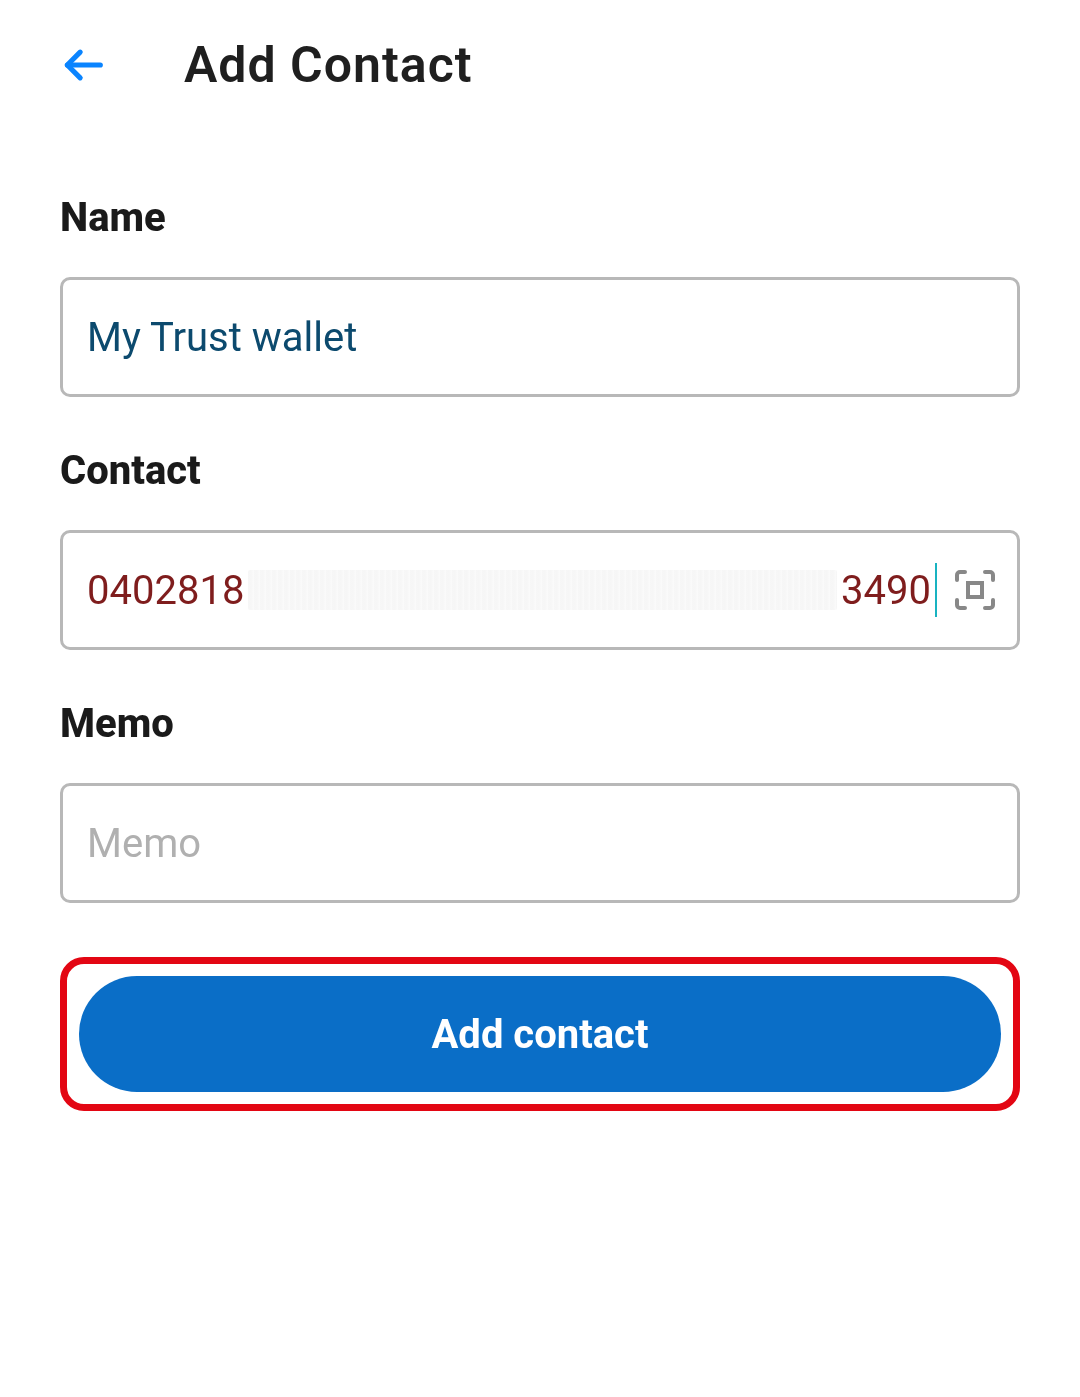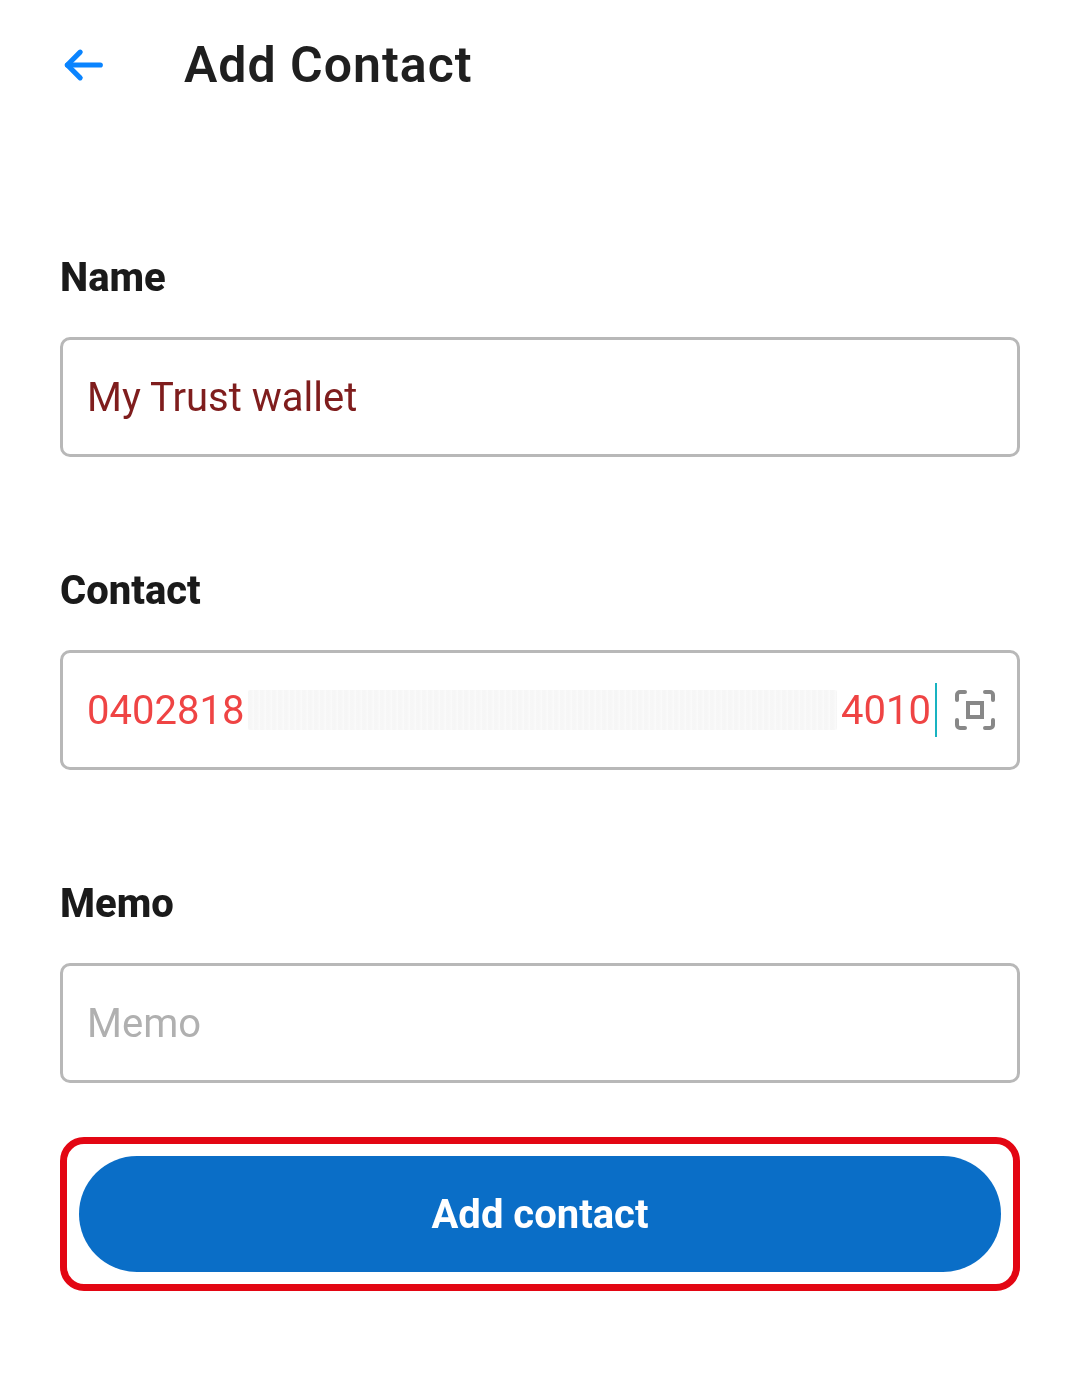--- a/index.html
+++ b/index.html
@@ -48,39 +48,39 @@
     .label {
       font-size: 40px;
       font-weight: 800;
       color: #1a1a1a;
       margin-top: 38px;
       margin-bottom: 36px;
       display: block;
     }
 
     .label:first-child {
-      margin-top: 110px;
+      margin-top: 50px;
     }
 
     .input-wrapper {
       position: relative;
       border: 3px solid #b8b8b8;
       border-radius: 10px;
       display: flex;
       align-items: center;
       height: 120px;
       padding: 0 24px;
     }
 
     .text-input {
       flex: 1;
       border: none;
       outline: none;
       font-size: 40px;
-      color: #7f1d1d;
+      color: #0c4a6e;
       background: transparent;
       font-family: inherit;
       height: 100%;
     }
 
     .text-input::placeholder {
       color: #b0b0b0;
     }
 
     .address-wrapper {
@@ -91,21 +91,21 @@
       align-items: center;
       height: 120px;
       padding: 0 18px 0 24px;
     }
 
     .address-content {
       flex: 1;
       display: flex;
       align-items: center;
       font-size: 40px;
-      color: #ef4444;
+      color: #7f1d1d;
       overflow: hidden;
       position: relative;
       height: 100%;
     }
 
     .address-start {
       flex-shrink: 0;
     }
 
     .address-blur {
@@ -184,21 +184,21 @@
       <input type="text" class="text-input" value="My Trust wallet" style="">
     </div>
   </div>
 
   <div class="form-group">
     <label class="label">Contact</label>
     <div class="address-wrapper">
       <div class="address-content">
         <span class="address-start">0402818</span>
         <span class="address-blur"></span>
-        <span class="address-end">4010</span>
+        <span class="address-end">3490</span>
         <span class="cursor-line"></span>
       </div>
       <span class="scan-icon">
         <svg viewBox="0 0 24 24" fill="none" stroke="currentColor" stroke-width="2" stroke-linecap="round">
           <path d="M3 7V4.5C3 3.67 3.67 3 4.5 3H7"></path>
           <path d="M17 3h2.5C20.33 3 21 3.67 21 4.5V7"></path>
           <path d="M21 17v2.5c0 .83-.67 1.5-1.5 1.5H17"></path>
           <path d="M7 21H4.5C3.67 21 3 20.33 3 19.5V17"></path>
           <rect x="8.5" y="8.5" width="7" height="7"></rect>
         </svg>

